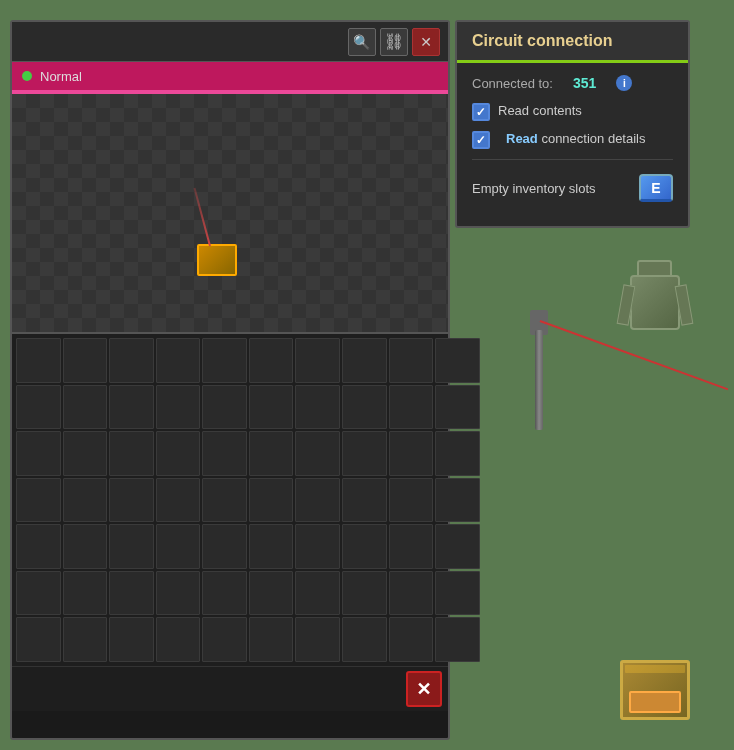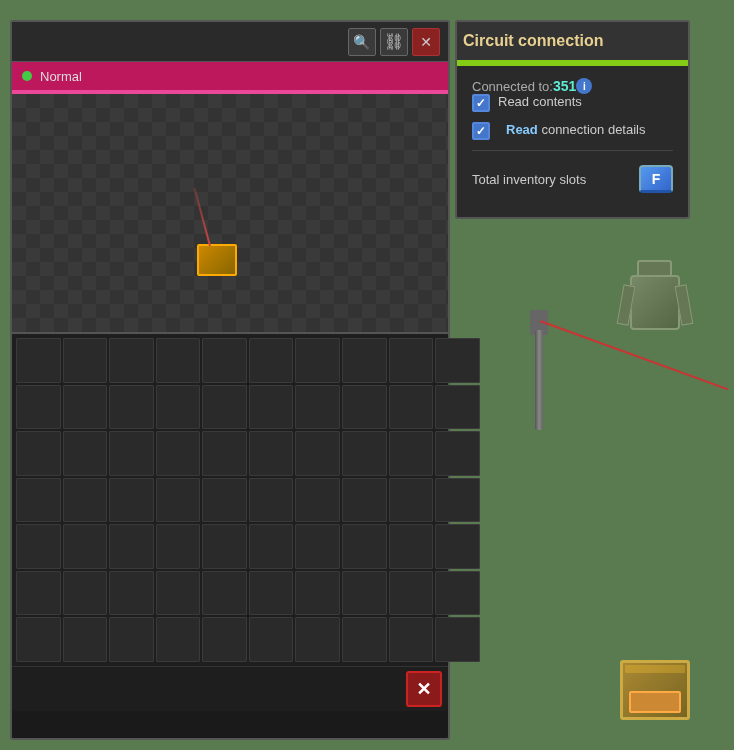--- a/index.html
+++ b/index.html
@@ -191,37 +191,37 @@
       top: 20px;
       left: 455px;
       width: 235px;
       background: #2a2a2a;
       border: 2px solid #555;
       border-radius: 3px;
       padding: 0;
     }
 
     .circuit-header {
-      padding: 10px 6px;
+      padding: 10px 15px;
       font-size: 16px;
       color: #e8d090;
       font-weight: bold;
-      border-bottom: 6px solid #84cc16;
+      border-bottom: 3px solid #84cc16;
       background: #333;
     }
 
     .circuit-body {
       padding: 12px 15px;
     }
 
     .connected-row {
       display: flex;
       align-items: center;
-      gap: 0;
-      margin-bottom: 0;
+      gap: 20px;
+      margin-bottom: 12px;
     }
 
     .connected-label {
       color: #aaa;
       font-size: 13px;
     }
 
     .connected-value {
       color: #5eead4;
       font-size: 14px;
@@ -579,21 +579,21 @@
 
     <div class="check-row">
       <div class="custom-checkbox"></div>
       <span class="check-label">
         <span class="highlight">Read</span><span> connection details</span>
       </span>
     </div>
 
     <div class="circuit-divider"></div>
 
-
     <div class="signal-row">
-      <span class="signal-label">Total inventory slots</span>
+      <span class="signal-label">Empty inventory slots</span>
       <div class="signal-key">
-        <span>F</span>
+        <span>E</span>
       </div>
     </div>
+
   </div>
 </div>
 
 </body></html>

